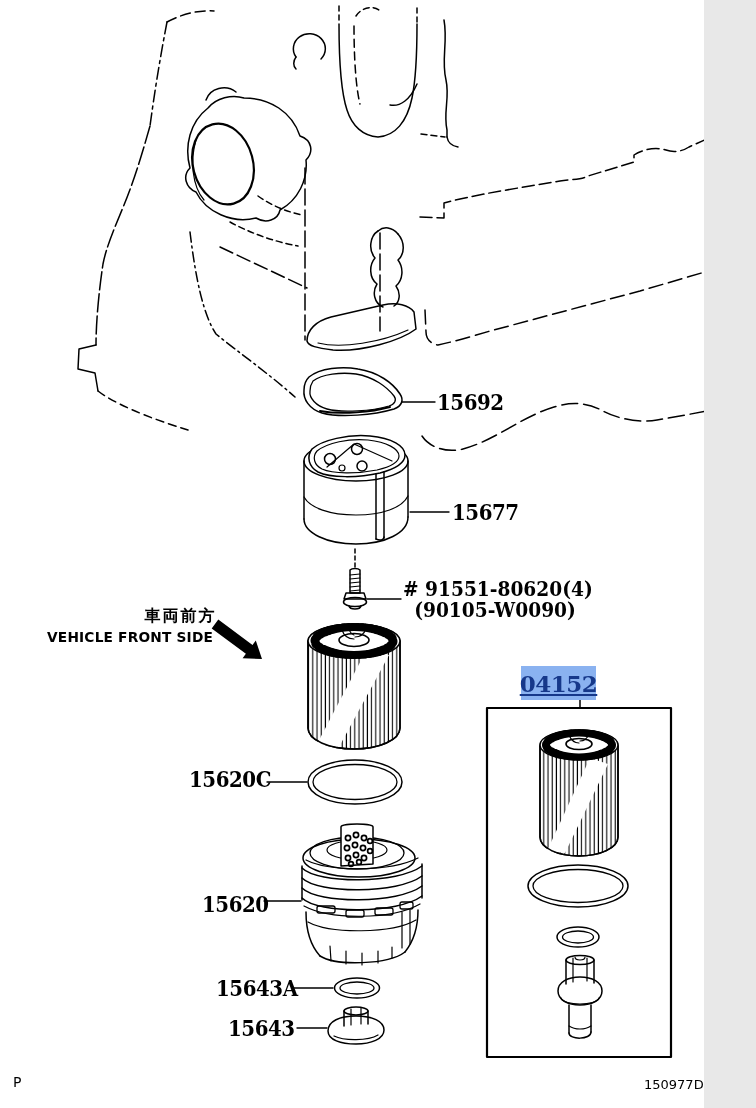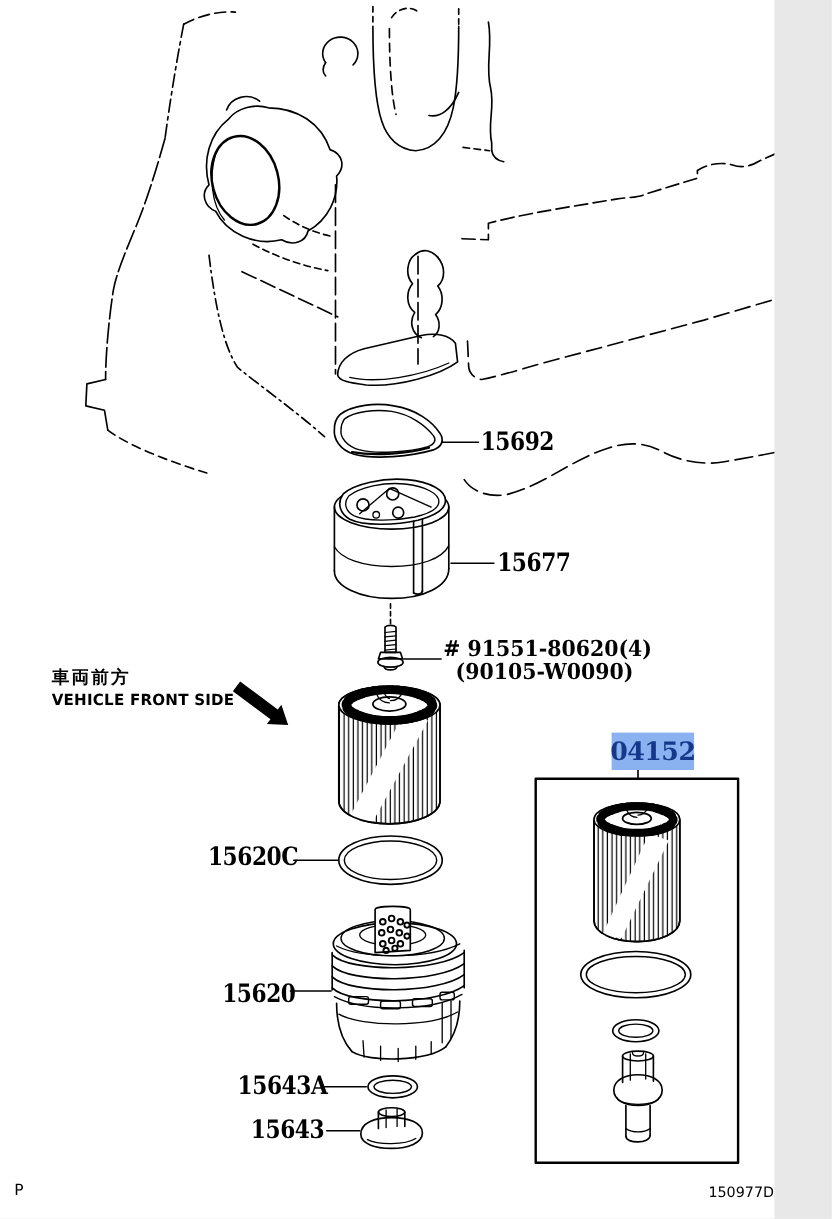--- a/index.html
+++ b/index.html
@@ -20,29 +20,30 @@
     letter-spacing:-0.5px;transform:scaleX(0.86);transform-origin:left top;
     line-height:1;
   }
   .bolt-note{
     position:absolute;left:403px;top:579px;color:var(--line);white-space:nowrap;
     font:700 20px "DejaVu Serif","Liberation Serif",serif;
     transform:scaleX(0.93);transform-origin:left top;line-height:21px;
   }
   .bolt-note .l2{margin-left:12px;}
   .orientation{position:absolute;left:47px;top:608px;color:var(--line);}
-  .orientation .jp{font:700 16px "DejaVu Sans",sans-serif;letter-spacing:2px;line-height:1;}
+  .orientation .jp{font:700 16px "DejaVu Sans",sans-serif;letter-spacing:2px;line-height:1;text-align:right;}
   .orientation .en{font:700 14px "DejaVu Sans","Liberation Sans",sans-serif;letter-spacing:0.2px;
     margin-top:6px;line-height:1;transform:scaleX(0.98);transform-origin:left top;white-space:nowrap;}
   .kit-label{
-    position:absolute;left:556px;top:666px;width:75px;height:34px;
+    position:absolute;left:521px;top:666px;width:75px;height:34px;
     background:var(--highlight_bg);color:var(--highlight_text);
     display:flex;align-items:center;justify-content:center;
     font:700 23px "DejaVu Serif","Liberation Serif",serif;letter-spacing:-0.5px;
     cursor:pointer;
+    text-decoration:underline;
   }
   .footer-left{position:absolute;left:13px;top:1074px;font:400 14px "DejaVu Sans",sans-serif;color:var(--line);}
   .footer-right{position:absolute;left:644px;top:1077px;font:400 13px "DejaVu Sans",sans-serif;color:var(--line);}
 </style>
 </head>
 <body>
 
 <div class="stage">
 
   <svg width="756" height="1108" viewBox="0 0 756 1108">

